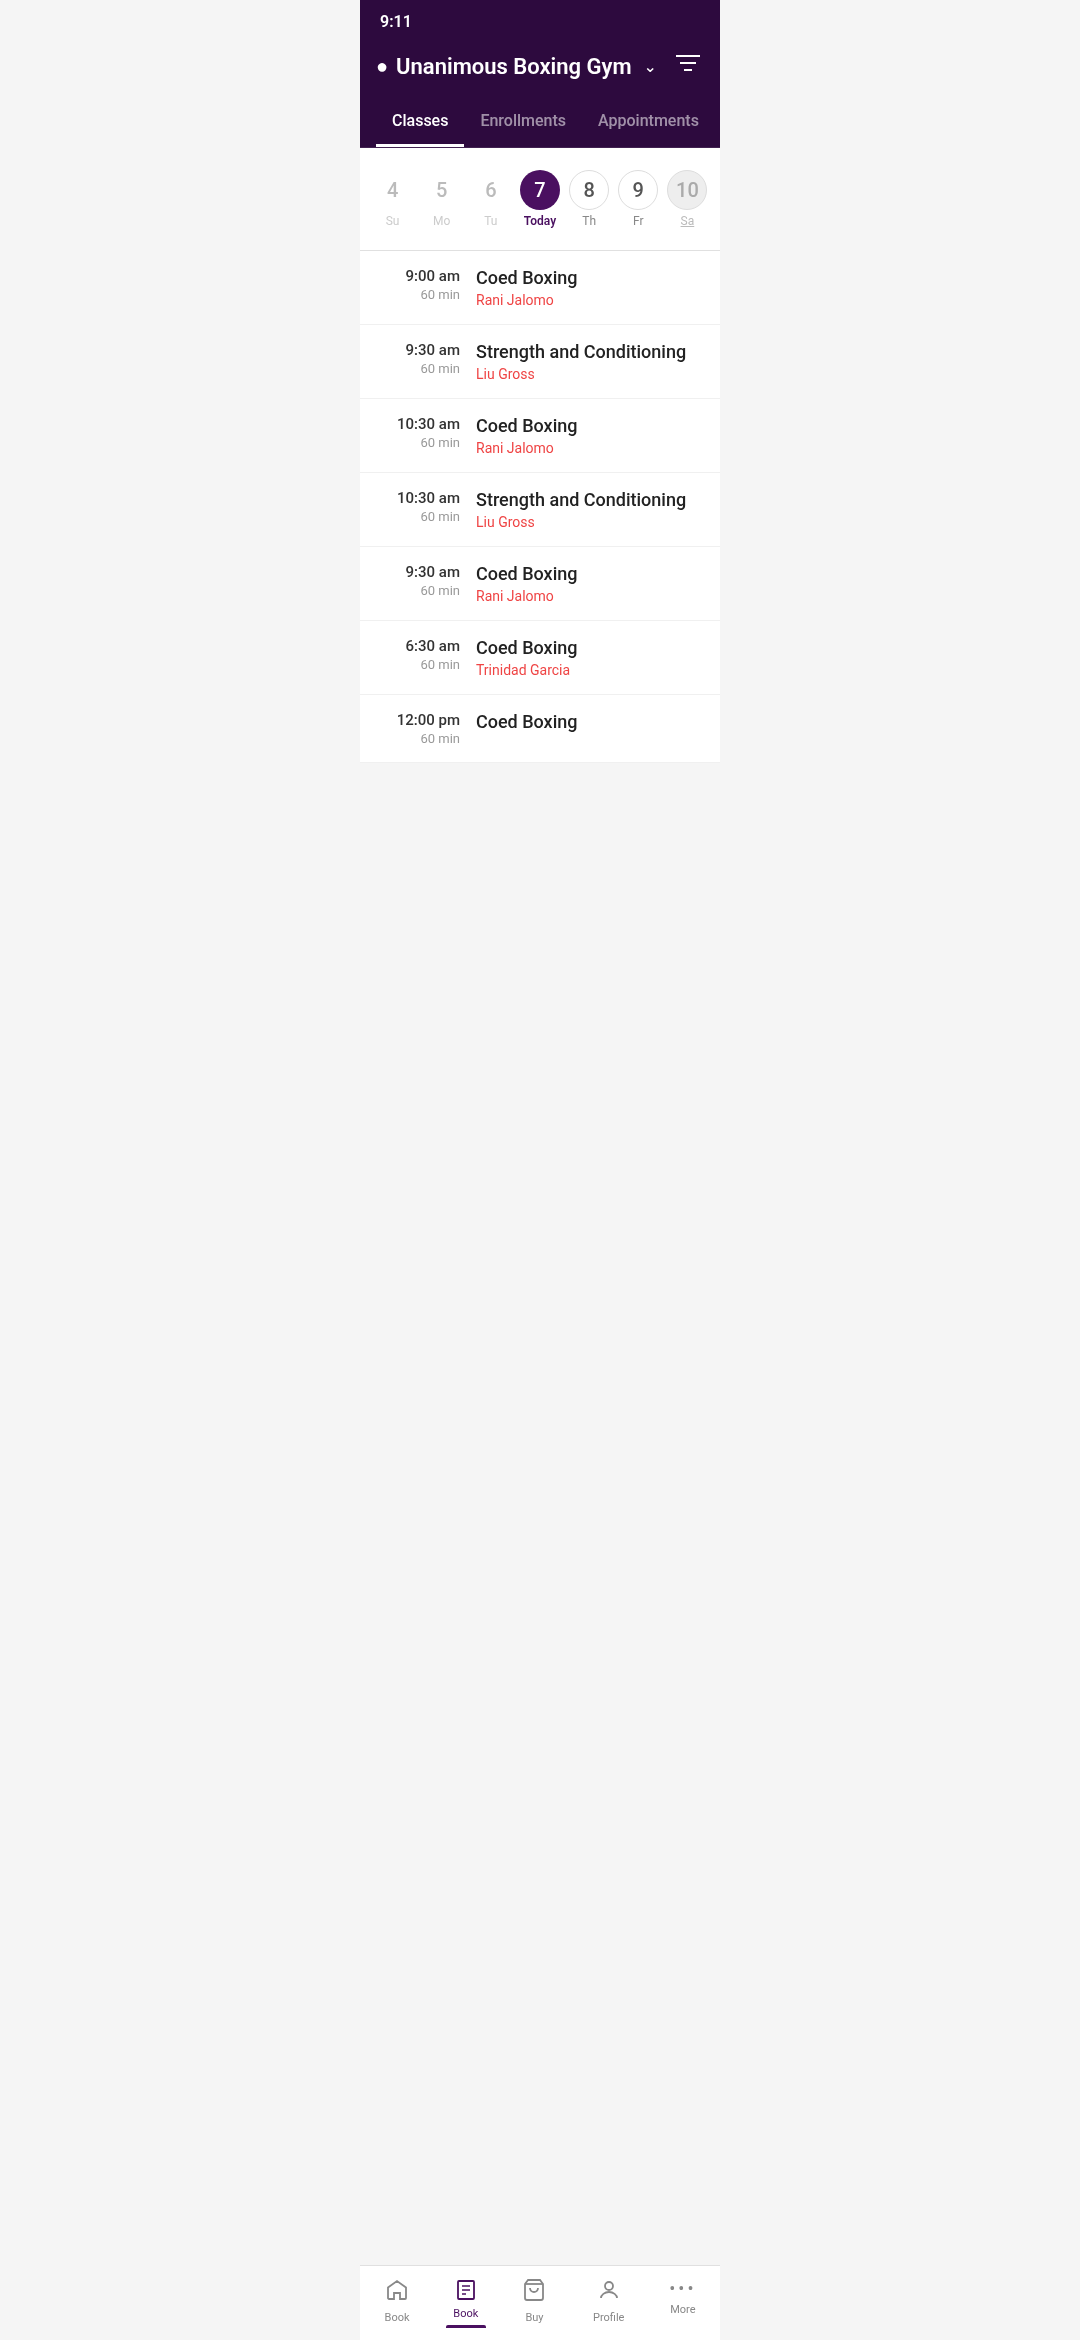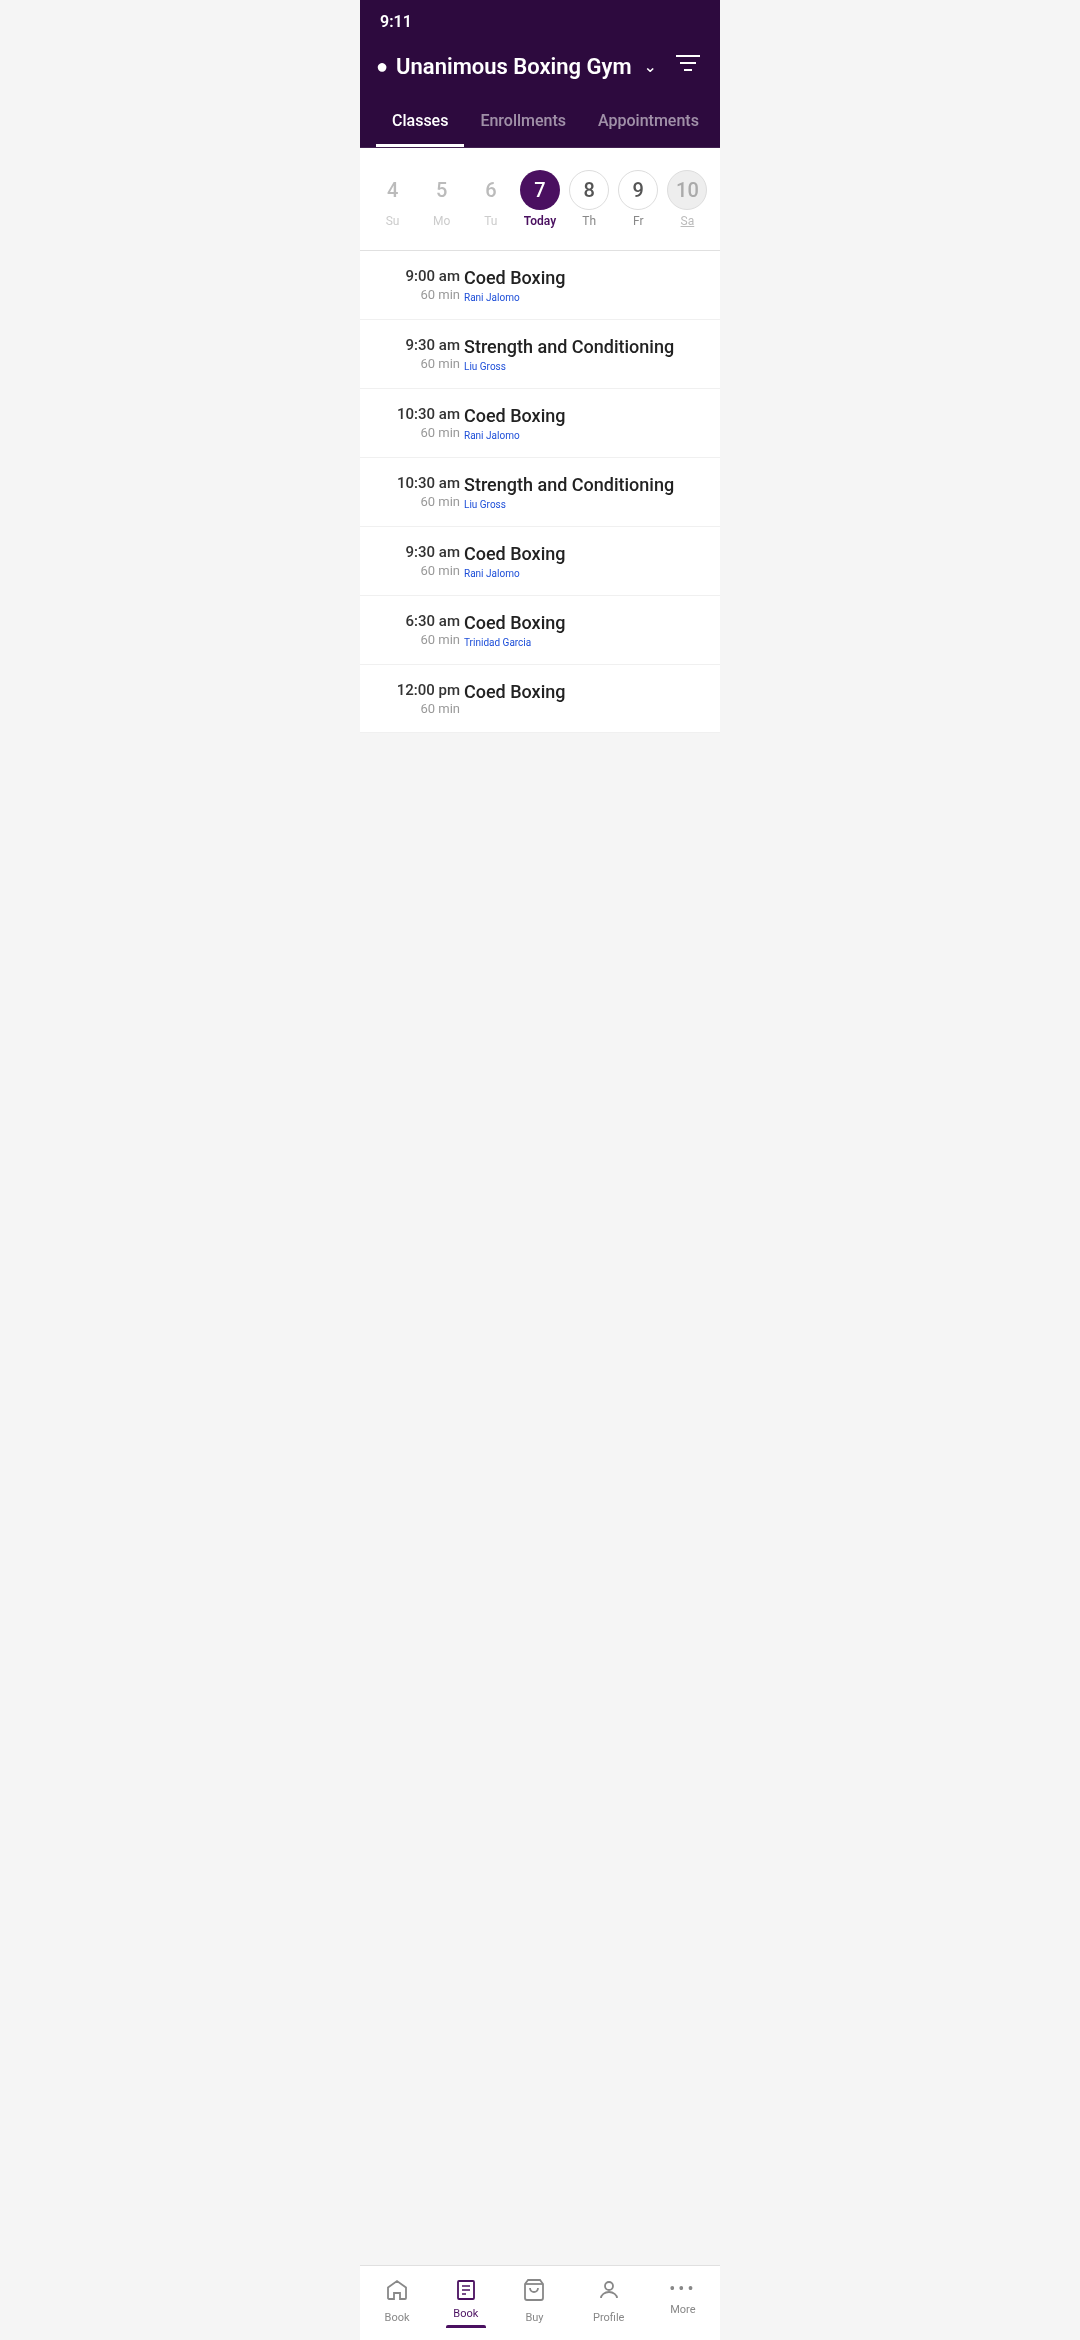--- a/index.html
+++ b/index.html
@@ -159,21 +159,21 @@
 
     .classes-list {
       background: white;
     }
 
     .class-item {
       display: flex;
       align-items: flex-start;
       padding: 16px 20px;
       border-bottom: 1px solid #f0f0f0;
-      gap: 4px;
+      gap: 16px;
     }
 
     .class-time {
       min-width: 80px;
       text-align: right;
     }
 
     .class-time-main {
       font-size: 15px;
       color: #333;
@@ -191,22 +191,22 @@
     }
 
     .class-name {
       font-size: 18px;
       color: #222;
       font-weight: 500;
       margin-bottom: 4px;
     }
 
     .class-instructor {
-      font-size: 10px;
-      color: #1d4ed8;
+      font-size: 14px;
+      color: #ef4444;
     }
 
     .bottom-nav {
       position: fixed;
       bottom: 0;
       left: 50%;
       transform: translateX(-50%);
       width: 360px;
       background: white;
       border-top: 1px solid #e0e0e0;

